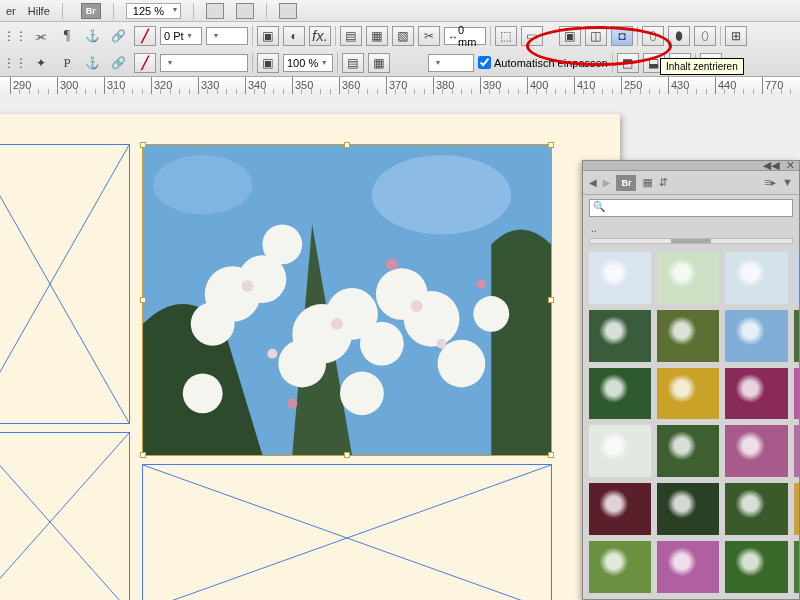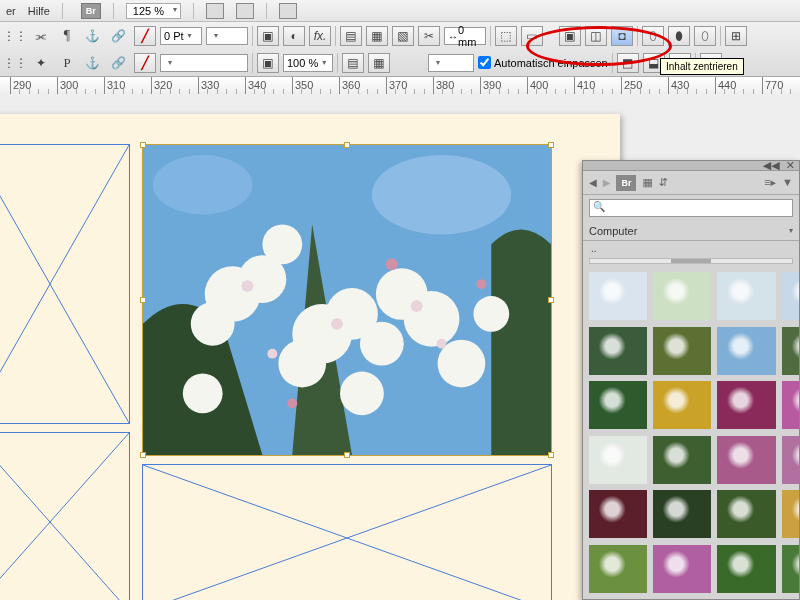--- a/index.html
+++ b/index.html
@@ -78,21 +78,21 @@
     <div class="ico nb">⚓</div>
     <div class="ico nb">🔗</div>
     <div class="ico red">╱</div>
     <div class="fld dd" style="width:42px">
         <span>0 Pt</span>
       </div>
     <div class="fld dd" style="width:42px"></div>
     <div class="sep"></div>
     <div class="ico">▣</div>
     <div class="ico">◐</div>
-    <div class="ico" style="font-style:italic;font-size:12px">fx.</div>
+    <div class="ico" style="font-style:italic;font-size:15px">fx.</div>
     <div class="sep"></div>
     <div class="ico">▤</div>
     <div class="ico">▦</div>
     <div class="ico">▧</div>
     <div class="ico">✂</div>
     <div class="fld" style="width:42px">↔ <span>0 mm</span></div>
     <div class="sep"></div>
     <div class="ico">⬚</div>
     <div class="ico">▭</div>
     <div style="width:8px"></div>
@@ -344,24 +344,20 @@
     <span style="color:#666">▦</span>
     <span style="color:#666">⇵</span>
     <div class="r">
       <span>≡▸</span>
       <span>▼</span>
     </div>
   </div>
   <div class="panel-search">
     <input type="text" placeholder="" style="">
   </div>
-  <div class="panel-path">
-    <span>Computer</span>
-      <span style="font-size:8px;color:#666">▾</span>
-  </div>
   <div class="panel-dots">..</div>
   <div class="panel-scroll">
       <div class="th"></div>
     </div>
   <div class="thumbs" id="thumbs">
       <div class="thumb" style="background: radial-gradient(circle at 40% 40%, rgba(255, 255, 255, 0.8) 0px, rgba(255, 255, 255, 0.8) 15%, transparent 30%), rgb(217, 228, 238);"></div>
       <div class="thumb" style="background: radial-gradient(circle at 40% 40%, rgba(255, 255, 255, 0.8) 0px, rgba(255, 255, 255, 0.8) 15%, transparent 30%), rgb(205, 224, 196);"></div>
       <div class="thumb" style="background: radial-gradient(circle at 40% 40%, rgba(255, 255, 255, 0.8) 0px, rgba(255, 255, 255, 0.8) 15%, transparent 30%), rgb(212, 226, 234);"></div>
       <div class="thumb" style="background: radial-gradient(circle at 40% 40%, rgba(255, 255, 255, 0.8) 0px, rgba(255, 255, 255, 0.8) 15%, transparent 30%), rgb(199, 217, 232);"></div>
       <div class="thumb" style="background: radial-gradient(circle at 40% 40%, rgba(255, 255, 255, 0.8) 0px, rgba(255, 255, 255, 0.8) 15%, transparent 30%), rgb(59, 92, 59);"></div>

